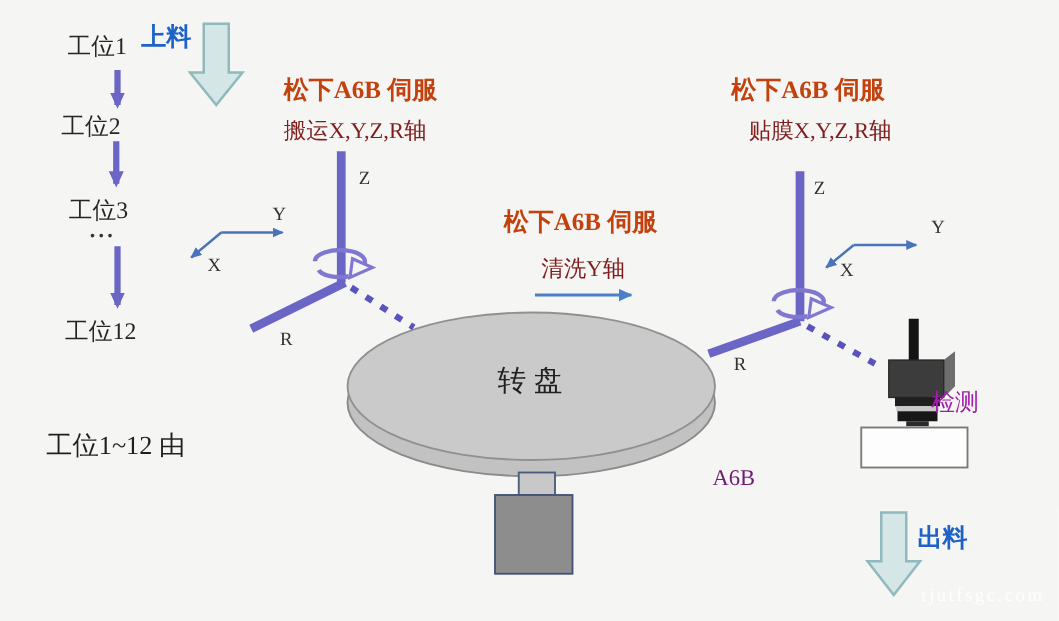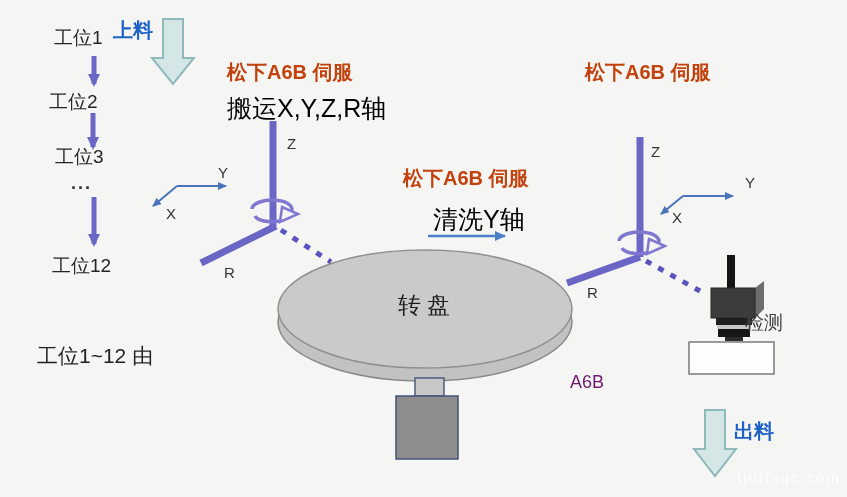--- a/index.html
+++ b/index.html
@@ -1,31 +1,31 @@
 <!DOCTYPE html>
 <html><head>
 <meta charset="utf-8">
 <style>
   html,body{margin:0;padding:0;}
   .stage{
     position:relative; width:847px; height:497px; overflow:hidden;
     background:#f5f5f3;
-    font-family:Liberation Sans, sans-serif;
+    font-family:Liberation Serif, serif;
   }
   .stage svg{position:absolute;left:0;top:0;}
   .txt{position:absolute; color:#252525; white-space:nowrap; line-height:1.05;}
   .station{font-size:19px;}
   .flow-label{font-size:20px; font-weight:bold; color:#1e62c8;}
   .servo-title{font-size:20px; font-weight:bold; color:#c2410c;}
-  .servo-sub{font-size:25px; color:#000000;}
+  .servo-sub{font-size:18px; color:#7f1d1d;}
   .axis-label{font-size:15px; color:#333;}
   .note{font-size:21px; color:#1f1f1f;}
   .disc-label{font-size:23px; color:#1f1f1f; letter-spacing:6px;}
   .a6b{font-size:18px; color:#701a75;}
-  .inspect{font-size:19px; color:#404040;}
+  .inspect{font-size:19px; color:#a21caf;}
   .ellipsis{font-size:18px; font-weight:bold; letter-spacing:1px; color:#333;}
   .watermark{font-size:15px; letter-spacing:2px; color:rgba(255,255,255,0.9);}
 </style>
 </head>
 <body>
 
 <div class="stage">
 
   <svg width="847" height="497" viewBox="0 0 847 497">
     <defs>
@@ -98,38 +98,39 @@
       <rect x="717" y="325" width="34" height="4" fill="#c8c8c8"></rect>
       <rect x="718" y="329" width="32" height="8" fill="#171717"></rect>
       <rect x="725" y="337" width="18" height="4" fill="#2b2b2b"></rect>
     </g>
 
     <rect x="689" y="342" width="85" height="32" fill="#fdfdfd" stroke="#7a7a7a" stroke-width="1.5"></rect>
   </svg>
 
   <div class="txt station" style="left:54px;top:28px">工位1</div>
   <div class="txt station" style="left:49px;top:92px">工位2</div>
-  <div class="txt station" style="left:55px;top:147px">工位3</div>
+  <div class="txt station" style="left:55px;top:159px">工位3</div>
   <div class="txt ellipsis" style="left:71px;top:179px">···</div>
   <div class="txt station" style="left:52px;top:256px">工位12</div>
 
   <div class="txt flow-label" style="left:113px;top:20px">上料</div>
   <div class="txt flow-label" style="left:734px;top:421px">出料</div>
 
   <div class="txt servo-title" style="left:227px;top:62px">松下A6B 伺服</div>
   <div class="txt servo-sub" style="left:227px;top:95px">搬运X,Y,Z,R轴</div>
   <div class="txt axis-label" style="left:287px;top:136px">Z</div>
   <div class="txt axis-label" style="left:218px;top:165px">Y</div>
   <div class="txt axis-label" style="left:166px;top:206px">X</div>
   <div class="txt axis-label" style="left:224px;top:265px">R</div>
 
   <div class="txt servo-title" style="left:403px;top:168px">松下A6B 伺服</div>
   <div class="txt servo-sub" style="left:433px;top:206px">清洗Y轴</div>
 
   <div class="txt servo-title" style="left:585px;top:62px">松下A6B 伺服</div>
+  <div class="txt servo-sub" style="left:599px;top:95px">贴膜X,Y,Z,R轴</div>
   <div class="txt axis-label" style="left:651px;top:144px">Z</div>
   <div class="txt axis-label" style="left:745px;top:175px">Y</div>
   <div class="txt axis-label" style="left:672px;top:210px">X</div>
   <div class="txt axis-label" style="left:587px;top:285px">R</div>
 
   <div class="txt disc-label" style="left:398px;top:293px">转盘</div>
   <div class="txt a6b" style="left:570px;top:373px">A6B</div>
 
   <div class="txt note" style="left:37px;top:345px">工位1~12 由</div>
 

